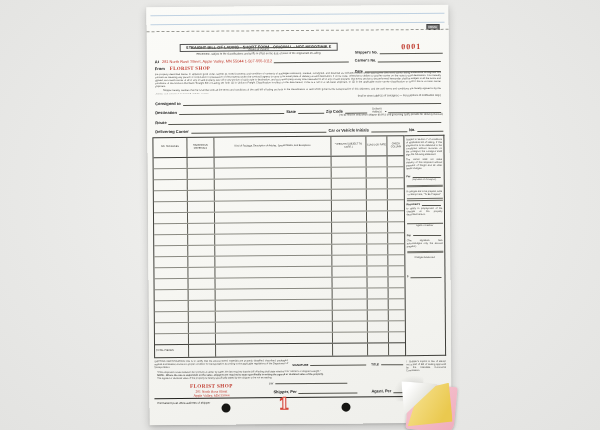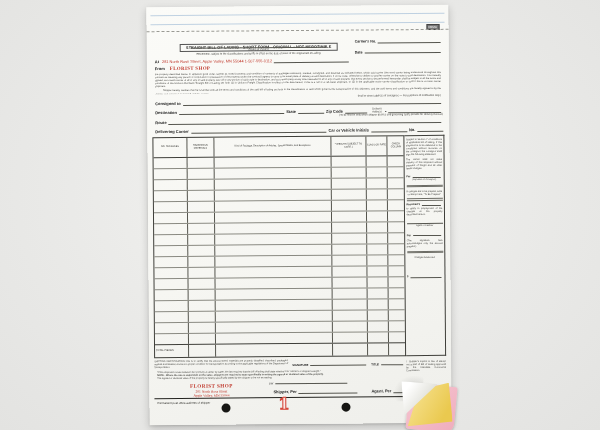--- a/index.html
+++ b/index.html
@@ -69,20 +69,26 @@
   <div class="blue-rule" style="top:8px;"></div>
   <div class="blue-rule" style="top:17px;"></div>
   <div class="code-box" style="top:19px;right:9px;">FBMC</div>
   <div class="perf" style="top:24px;"></div>
 
   <div class="title-wrap" style="top:28px;left:12px;width:200px;">
     <span class="title-box">STRAIGHT BILL OF LADING - SHORT FORM - ORIGINAL - NOT NEGOTIABLE</span>
   </div>
 
   <div class="abs" style="top:30px;right:6px;width:88px;">
+    <div style="display:flex;align-items:flex-end;">
+      <span style="font-size:3.6px;font-weight:bold;color:#1e1e1e;">Shipper's No.</span>
+      <span style="flex:1;border-bottom:0.7px solid #56564f;text-align:center;margin-left:2px;">
+        <span class="red serif" style="font-size:8px;font-weight:bold;letter-spacing:1px;line-height:1;">0001</span>
+      </span>
+    </div>
     <div style="display:flex;align-items:flex-end;margin-top:3.5px;">
       <span style="font-size:3.6px;font-weight:bold;color:#1e1e1e;">Carrier's No.</span>
       <span class="ln"></span>
     </div>
     <div style="display:flex;align-items:flex-end;margin-top:6px;">
       <span style="font-size:3.6px;font-weight:bold;color:#1e1e1e;">Date</span>
       <span class="ln"></span>
     </div>
   </div>
 

